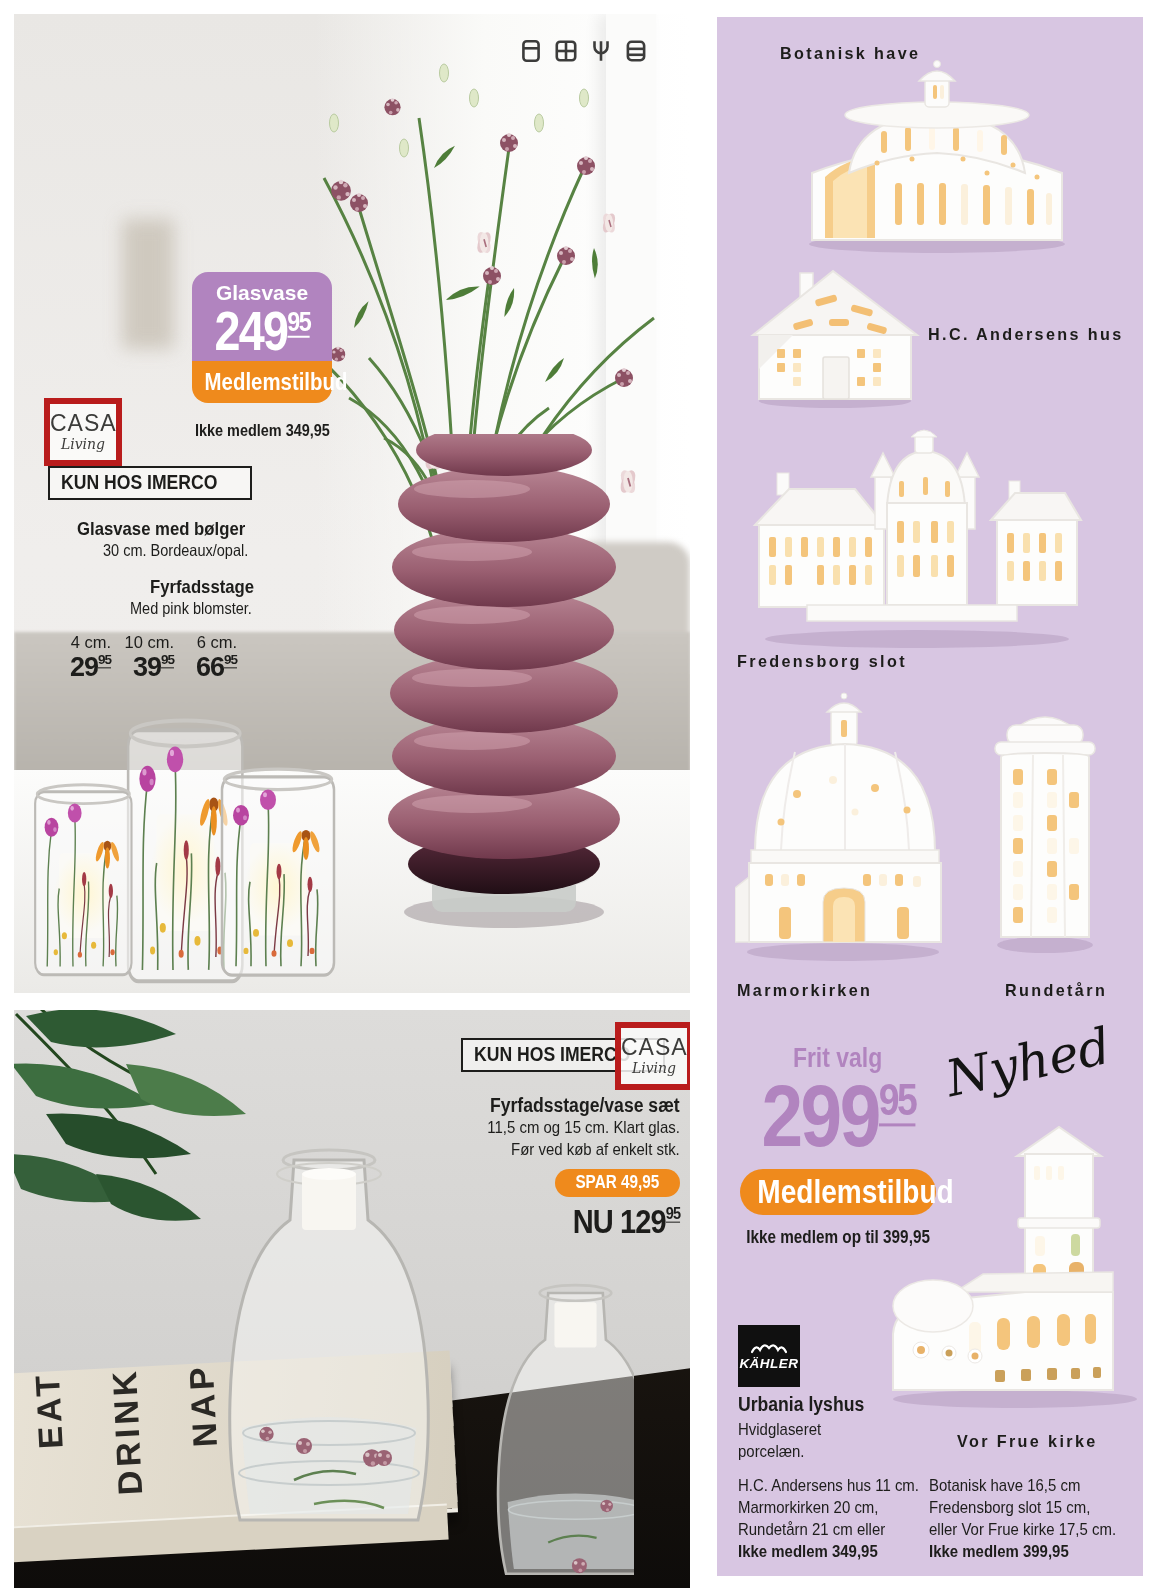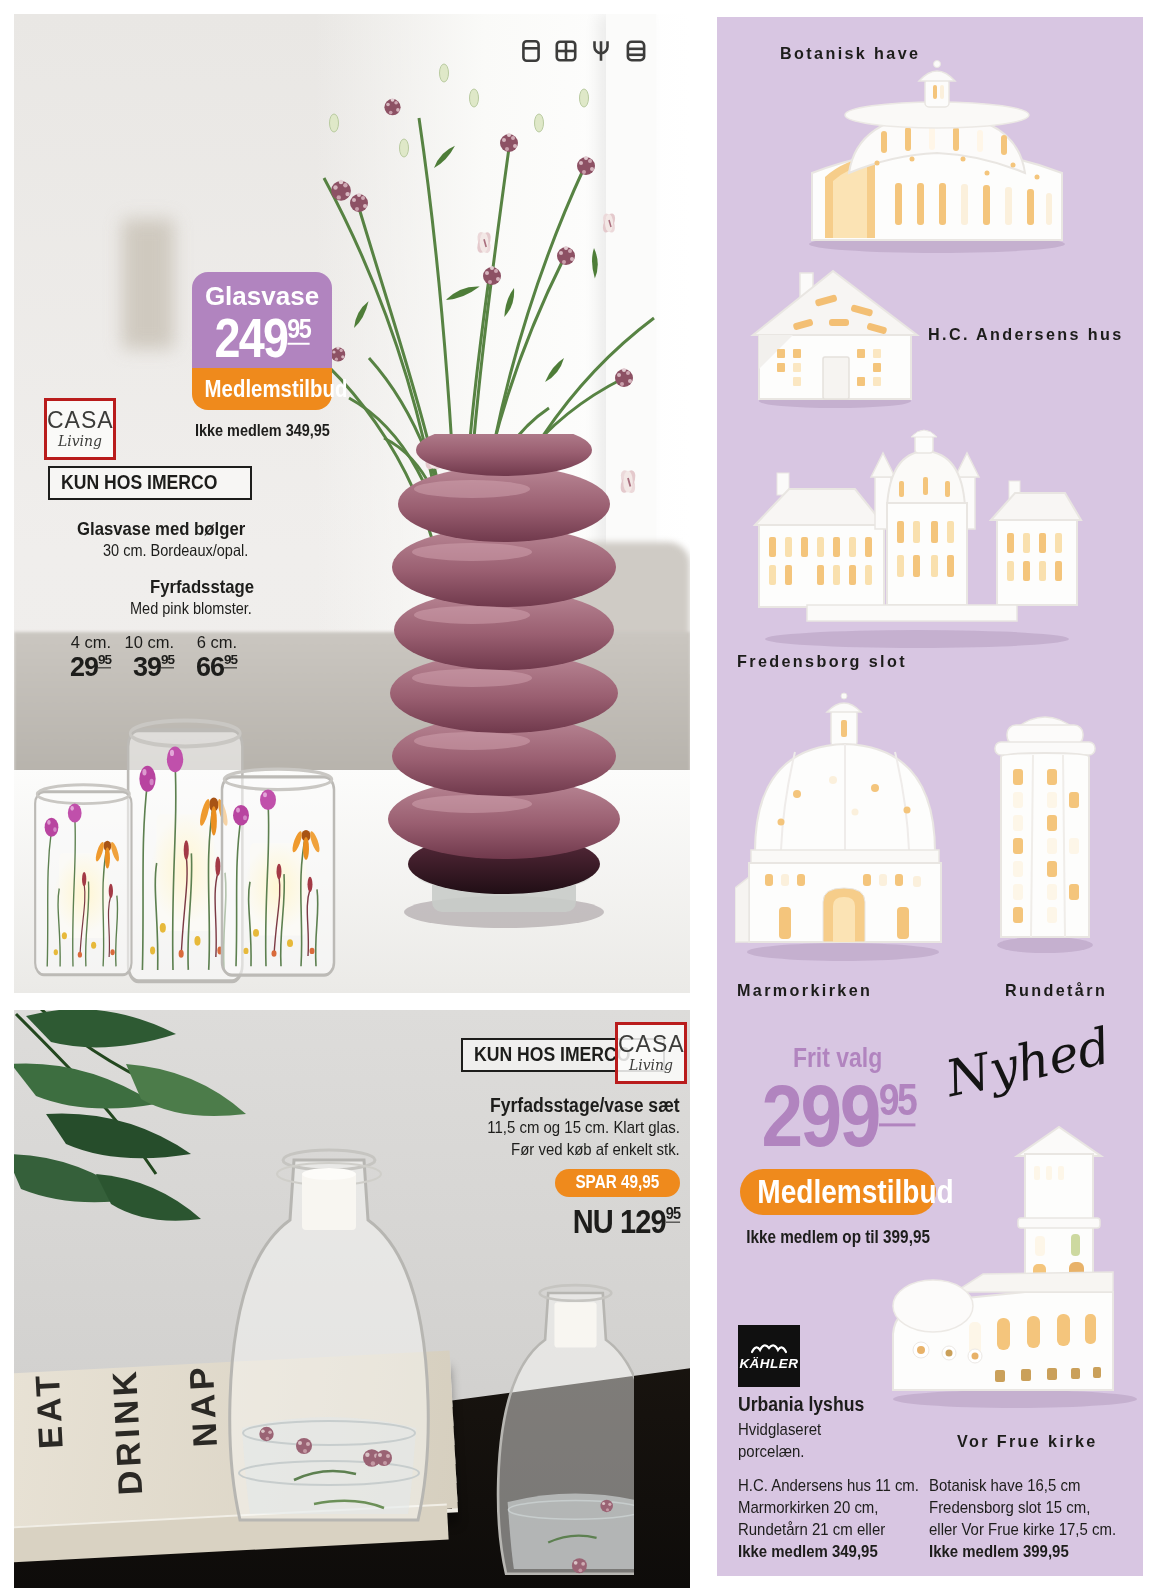--- a/index.html
+++ b/index.html
@@ -32,32 +32,32 @@
   .pb-book-edge{left:-6px;top:505px;width:440px;height:34px;background:#d9d2c2;border-top:2px solid #f1eee6;
       transform:rotate(-3deg);}
   .book-words{left:18px;top:352px;width:400px;height:170px;display:flex;gap:38px;align-items:flex-start;
       transform:rotate(-3deg);overflow:hidden;}
   .book-words span{writing-mode:vertical-rl;transform:rotate(180deg);font-weight:bold;font-size:34px;
       letter-spacing:4px;color:#2b2925;}
 
   
   .kunbox{border:2.5px solid #1d1d1b;background:rgba(250,250,249,.65);padding:3px 11px 4px;
       font-weight:bold;font-size:20px;white-space:nowrap;}
-  .casa{width:66px;height:56px;border:3px solid #b91c1c;background:rgba(251,251,250,.85);
+  .casa{width:66px;height:56px;border:6px solid #b91c1c;background:rgba(251,251,250,.85);
       text-align:center;line-height:1;}
   .casa .c1{font-size:23px;letter-spacing:1px;color:#3c3c3a;margin-top:8px;font-weight:400;}
   .casa .c2{font-family:"DejaVu Serif",serif;font-style:italic;font-size:14px;color:#3c3c3a;margin-top:2px;}
 
   .p-sup{font-size:.5em;line-height:1;display:inline-block;vertical-align:top;
       border-bottom:.09em solid currentColor;transform:translateY(.1em);padding-bottom:.02em;}
 
   
   .badge{left:178px;top:258px;width:140px;text-align:center;color:#fff;}
   .badge-top{background:#b184bf;border-radius:16px 16px 0 0;padding:9px 0 4px;}
-  .badge-top .lbl{font-size:26px;font-weight:bold;}
+  .badge-top .lbl{font-size:21px;font-weight:bold;}
   .badge-top .prc{font-size:55px;font-weight:bold;line-height:.95;letter-spacing:-2px;}
   .badge-orn{background:#ef8a1c;border-radius:0 0 16px 16px;height:42px;line-height:42px;
       font-size:24px;font-weight:bold;}
   .nonmem1{left:160px;top:407px;width:176px;text-align:center;font-size:17px;font-weight:bold;}
 
   .info1{left:34px;top:504px;width:220px;text-align:right;}
   .info1 .t{font-size:19px;font-weight:bold;line-height:1.15;}
   .info1 .d{font-size:16.5px;line-height:1.25;}
   .sizes{display:flex;margin-top:14px;}
   .sizes .col{width:63px;}

